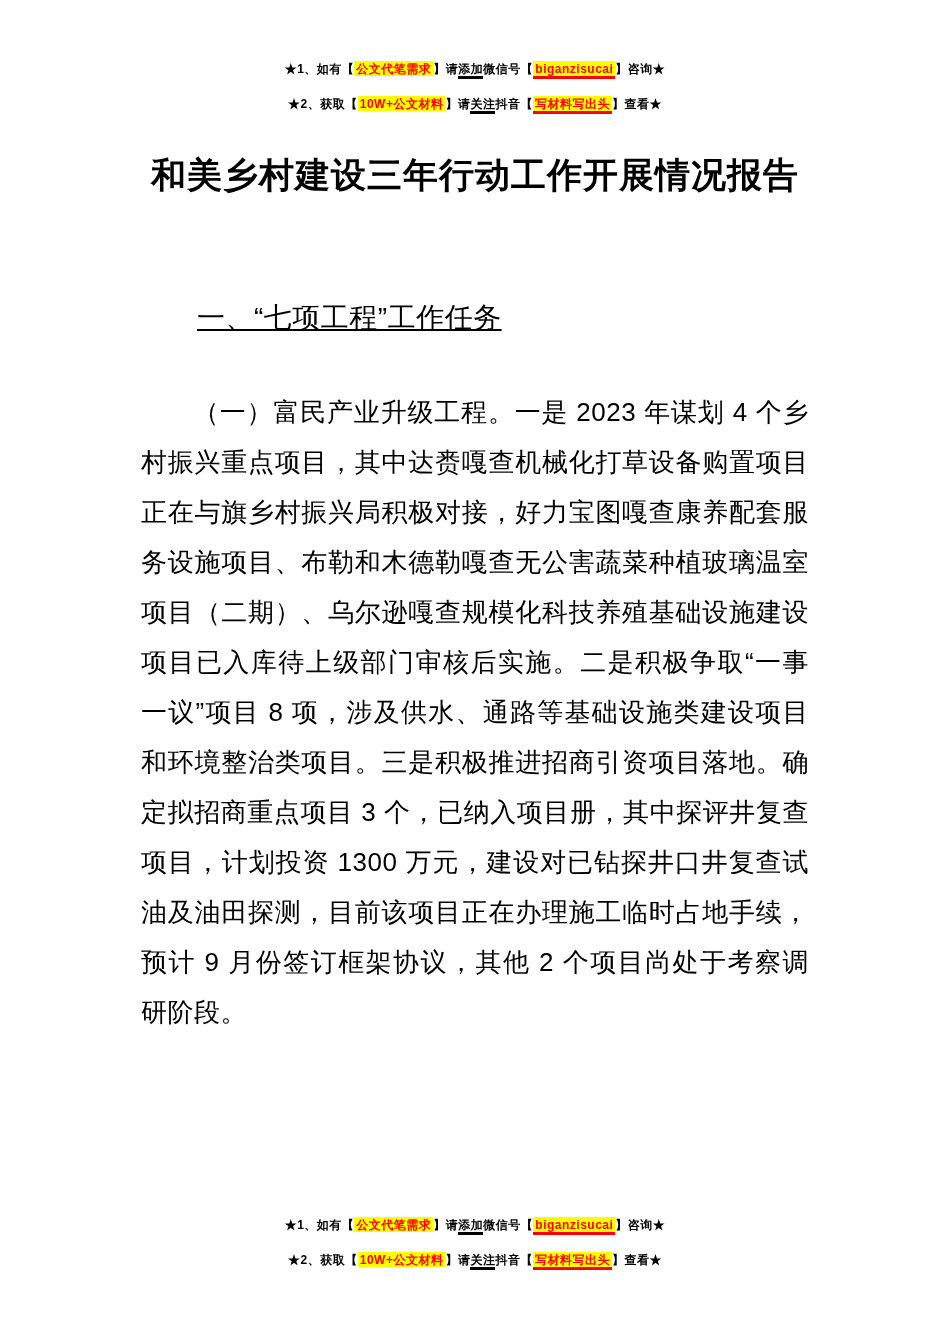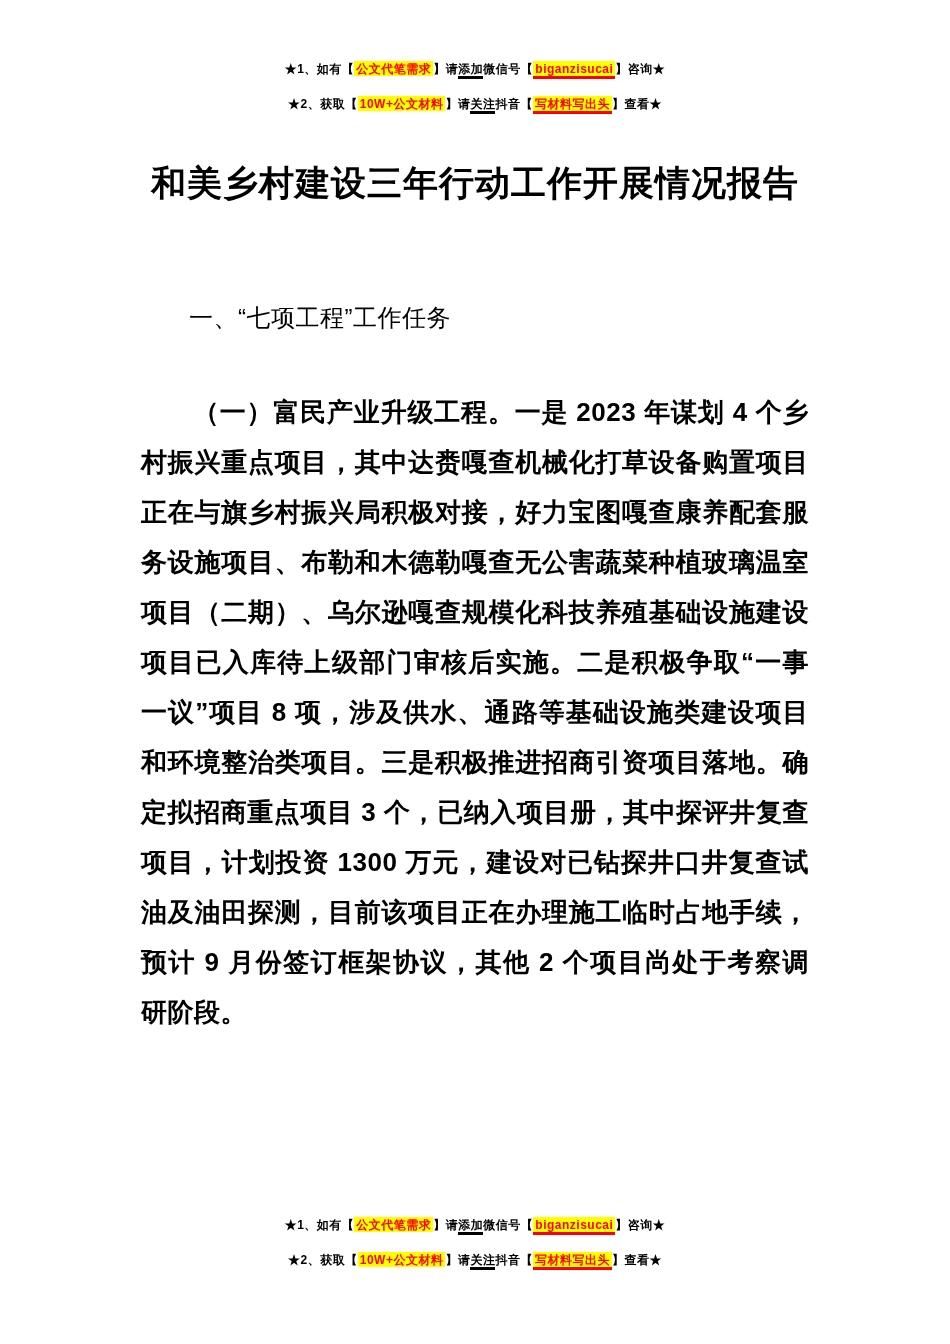--- a/index.html
+++ b/index.html
@@ -38,51 +38,52 @@
     color: #ff0000;
     padding: 1px 2px 0 2px;
     border-bottom: 3px solid #ff0000;
   }
   .u-black {
     border-bottom: 3px solid #000000;
   }
   
   .doc-title {
     position: absolute;
-    top: 156px;
+    top: 148px;
     left: 0;
     width: 100%;
     text-align: center;
     font-size: 35px;
     font-weight: bold;
     line-height: 54px;
     letter-spacing: 1px;
   }
   
   .content {
     position: absolute;
     top: 293px;
     left: 141px;
     width: 668px;
   }
   .section-heading {
-    font-size: 24px;
+    font-size: 28px;
     font-weight: normal;
     line-height: 50px;
     text-indent: 2em;
     letter-spacing: 0.5px;
+    text-decoration: underline;
   }
   .body-para {
     font-size: 26px;
     line-height: 50px;
     text-indent: 2em;
     text-align: justify;
     letter-spacing: 0.5px;
   }
-  .para-1 { margin-top: 44px; font-weight: bold; }
+  .para-1 { margin-top: 44px; }
   .para-2 { margin-top: 50px; }
 </style>
 </head>
 <body>
 
 <div class="page">
 
   <div class="promo promo-header">
     <div>
       <span>★1、如有【</span><span class="hl">公文代笔需求</span><span>】请</span><span class="u-black">添加</span><span>微信号【</span><span class="hl-u">biganzisucai</span><span>】咨询★</span>

